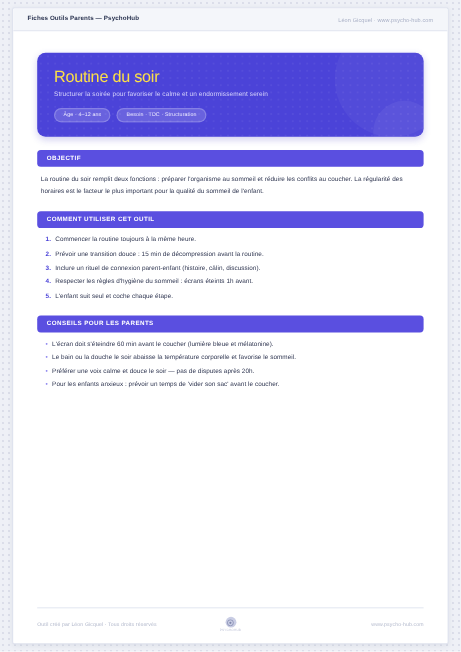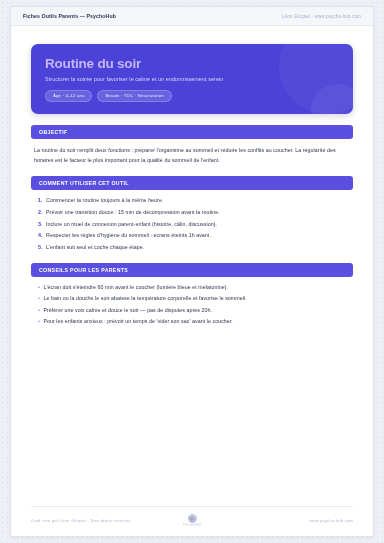--- a/index.html
+++ b/index.html
@@ -100,22 +100,22 @@
     position: absolute;
     inset: 0;
     background-image:
       radial-gradient(circle, rgba(255,255,255,0.055) 0.6px, transparent 0.7px);
     background-size: 6px 6px;
     pointer-events: none;
   }
   .hero-title {
     position: relative;
     font-size: 13.5px;
-    font-weight: bold;
-    color: #c4b5fd;
+    font-weight: normal;
+    color: #fde047;
     letter-spacing: -0.2px;
     line-height: 1.1;
   }
   .hero-sub {
     position: relative;
     margin-top: 4px;
     font-size: 5.4px;
     color: #d7d4fb;
     letter-spacing: 0.08px;
   }

